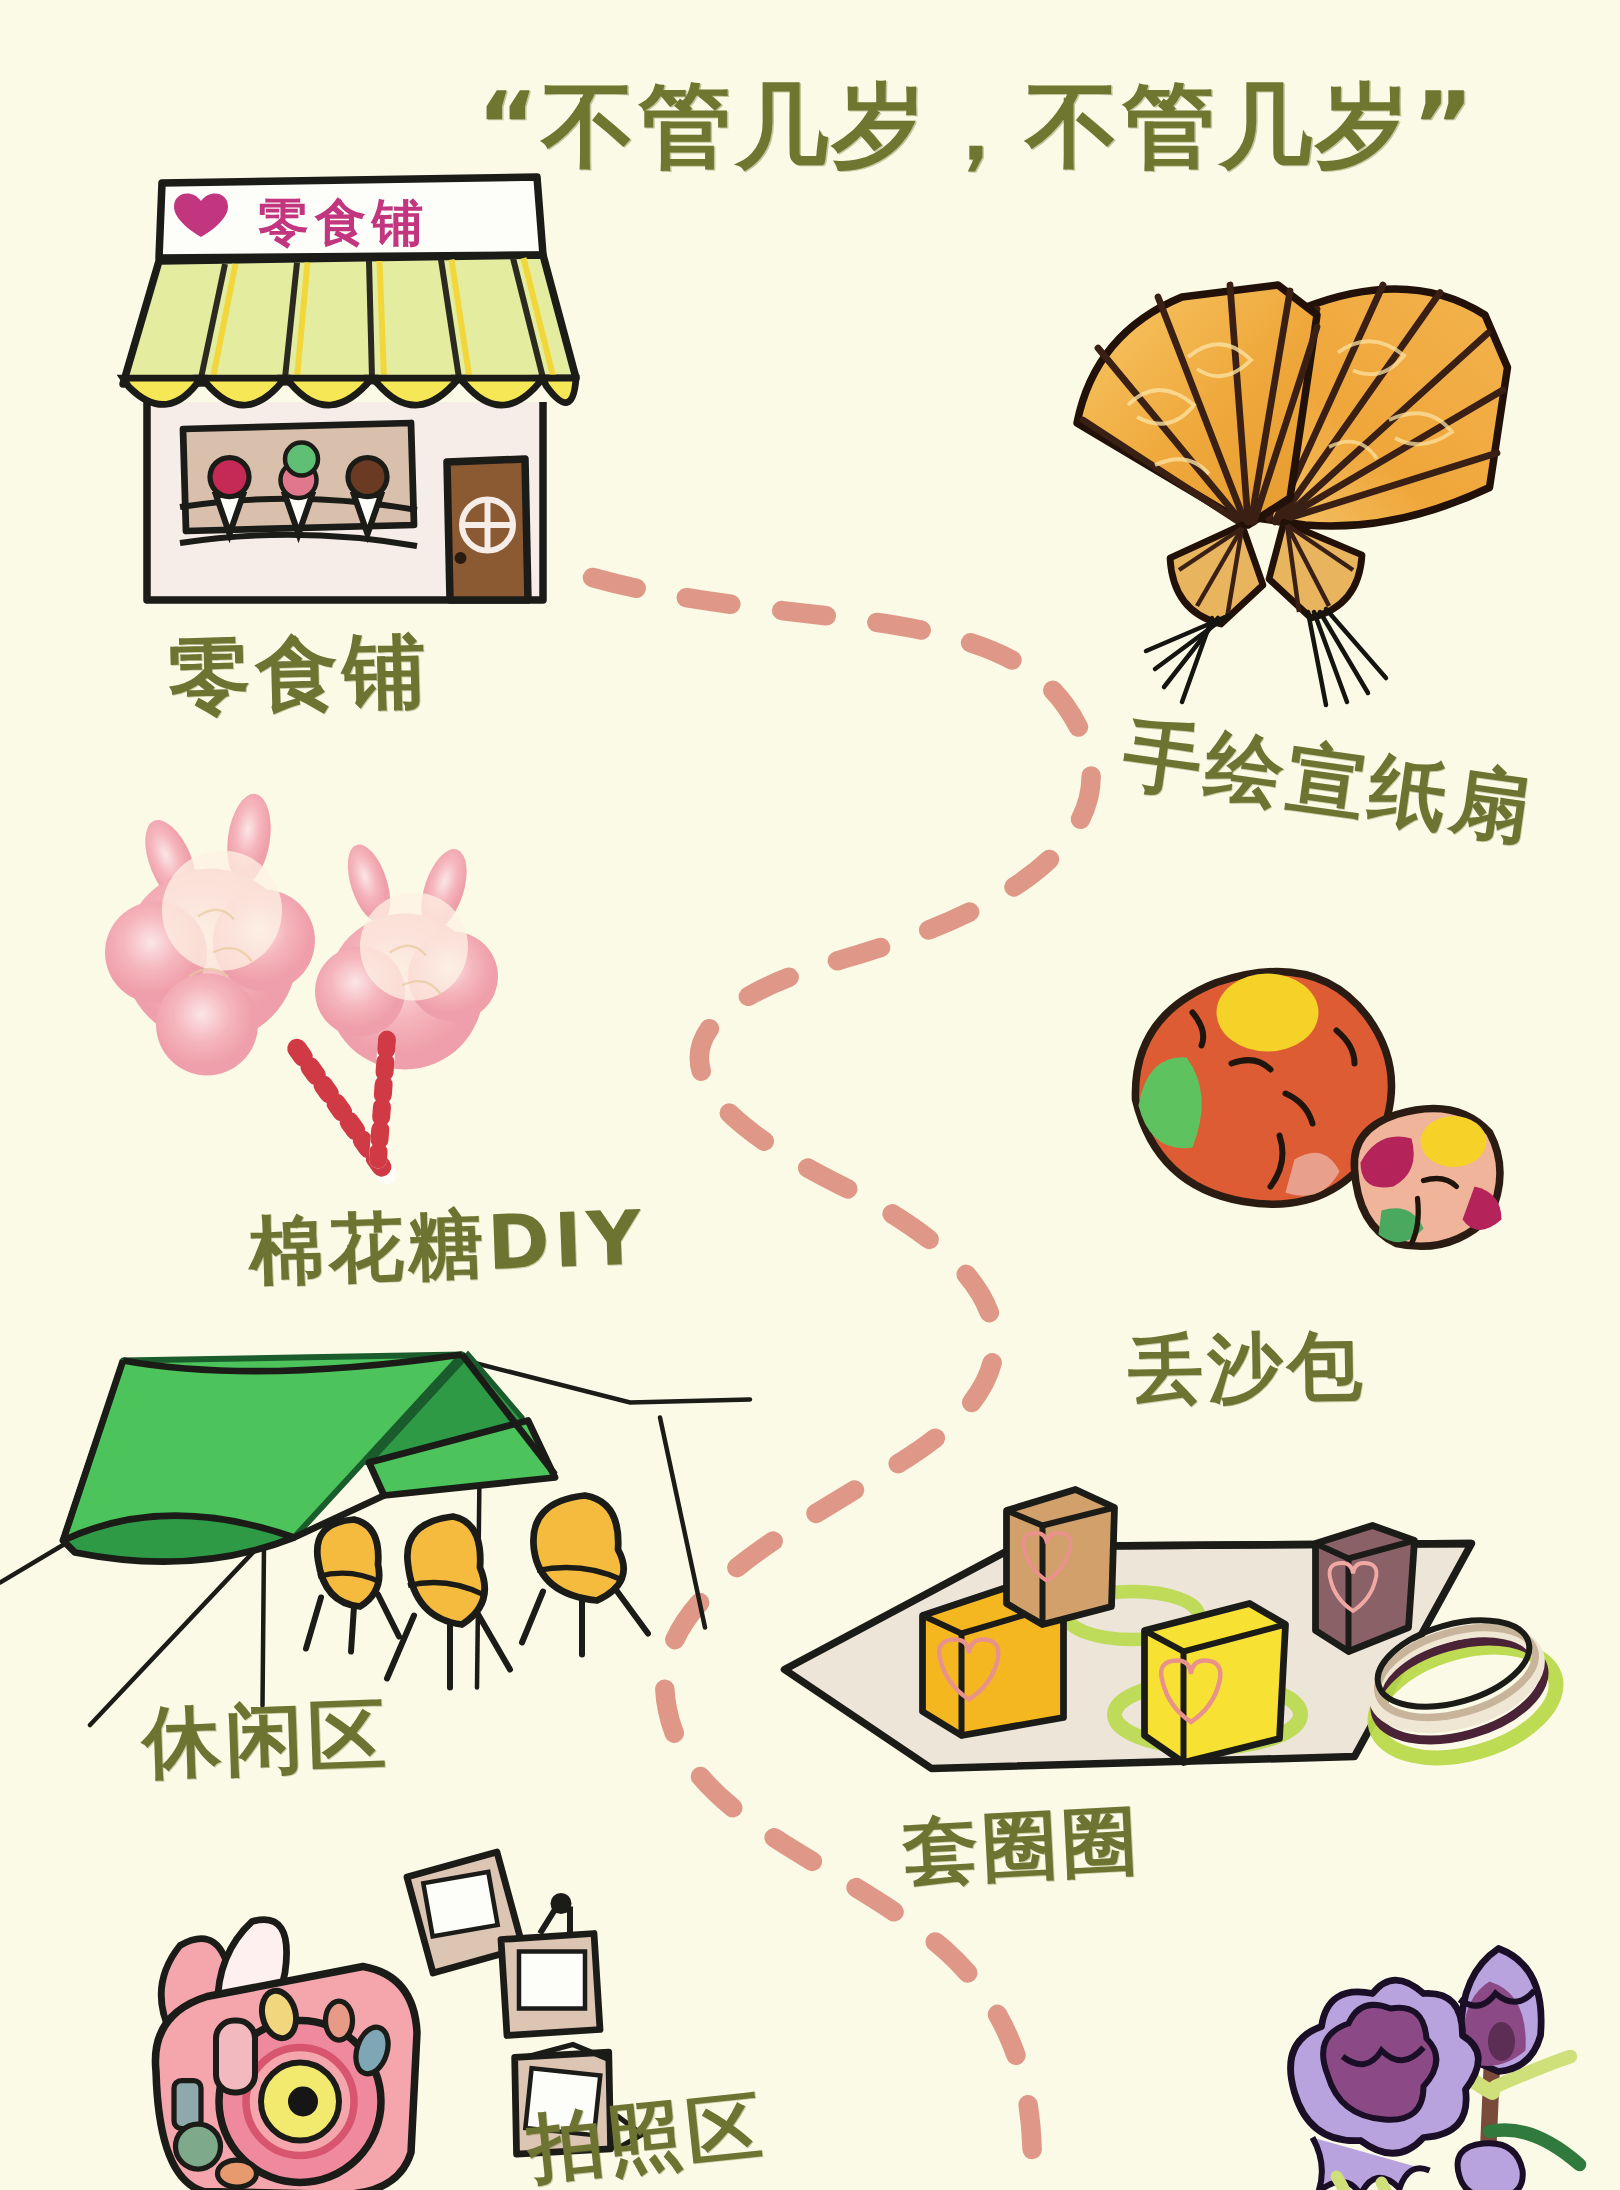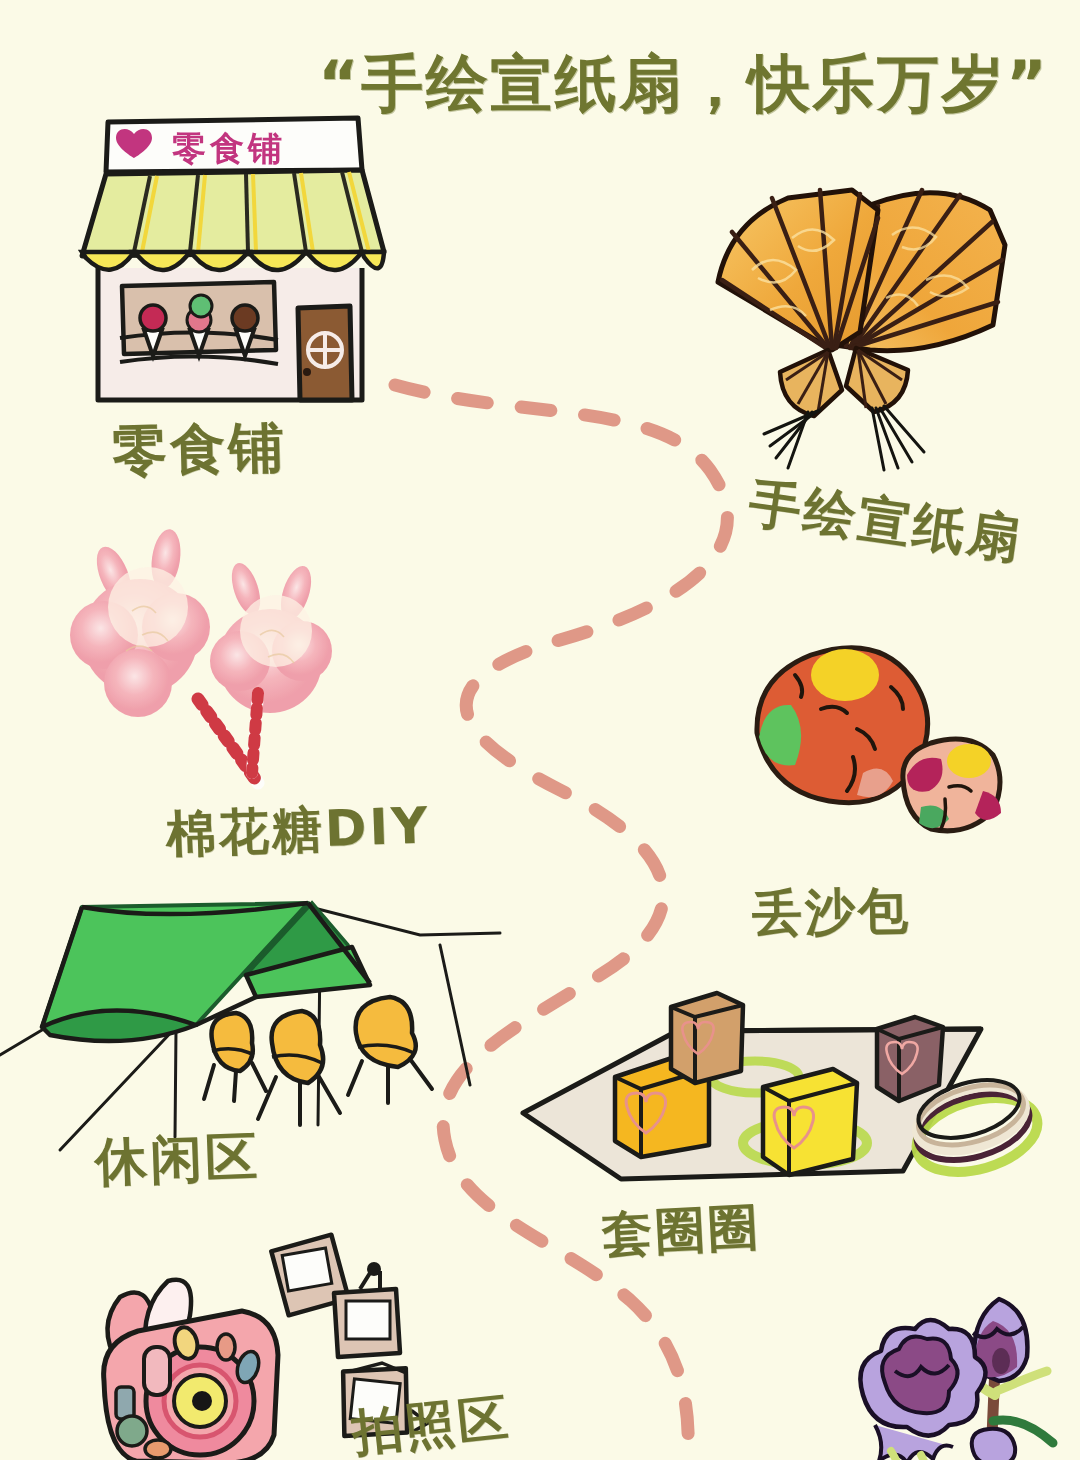--- a/index.html
+++ b/index.html
@@ -43,21 +43,21 @@
   .lbl-bean   { left:752px;  top:879px;  font-size:50px; transform:rotate(-1deg); }
   .lbl-lounge { left:95px;   top:1125px; font-size:52px; transform:rotate(-2deg); }
   .lbl-ring   { left:602px;  top:1198px; font-size:50px; transform:rotate(-3deg); }
   .lbl-photo  { left:352px;  top:1392px; font-size:50px; transform:rotate(-6deg); }
 </style>
 </head>
 <body>
 
 <div id="poster">
 
-  <div class="title" style="left:318px; top:42px;">“手绘宣纸扇，快乐万岁”</div>
+  <div class="title" style="left:318px; top:42px;">“不管几岁，不管几岁”</div>
 
   <svg class="abs" style="left:0; top:0;" width="1080" height="1460">
     <path d="M395,385 C520,420 660,400 710,470
              C760,540 700,600 560,640
              C430,678 440,730 560,790
              C690,855 690,920 600,975
              C510,1030 430,1070 445,1140
              C460,1215 560,1240 630,1300
              C680,1345 690,1400 688,1455" fill="none" stroke="#d98676" stroke-width="13" stroke-linecap="round" stroke-dasharray="30 34" opacity="0.85"></path>
   </svg>

